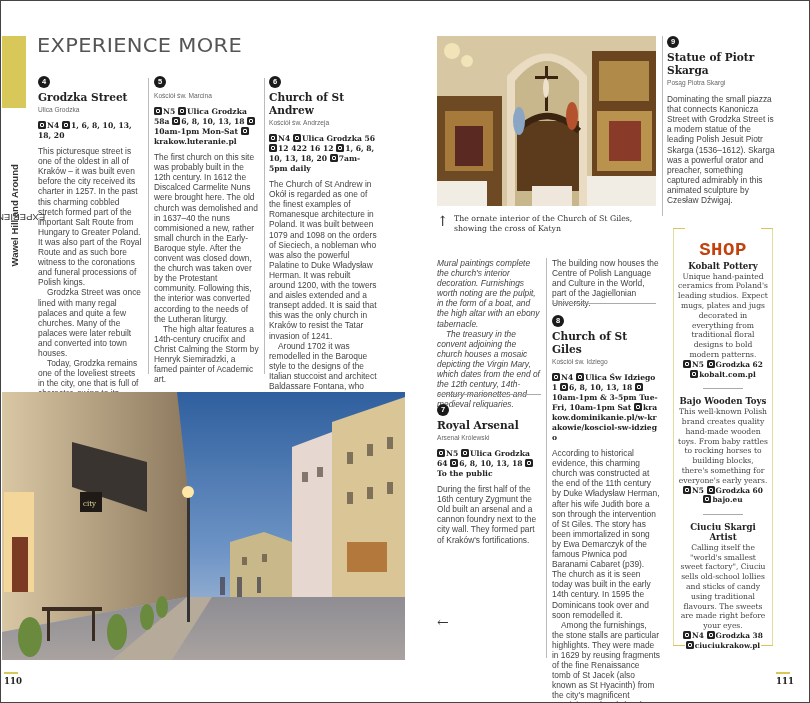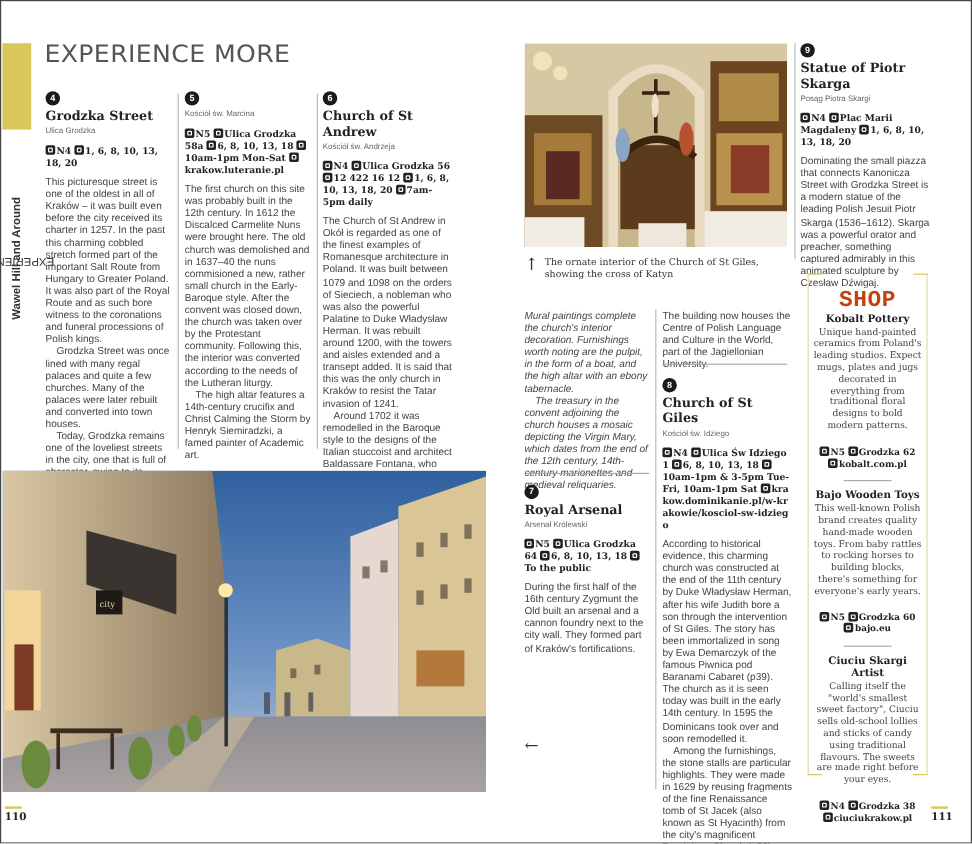--- a/index.html
+++ b/index.html
@@ -25,21 +25,21 @@
   .hline { position: absolute; height: 1px; background: #aaa; }
   .photo { position: absolute; overflow: hidden; }
   .cap { position: absolute; font-family: "DejaVu Serif", serif; font-size: 7.8px; line-height: 10px; color: #333; }
   .arrow { font-size: 14px; color: #333; line-height: 14px; }
   .shop { position: absolute; left: 673px; top: 228px; width: 100px; height: 418px; border-left: 1px solid #e2dca0; border-right: 1px solid #e2dca0; }
   .shop::before, .shop::after { content: ""; position: absolute; left: -1px; right: -1px; height: 1px; background: linear-gradient(90deg, #d8c85a 0 12%, transparent 12% 88%, #d8c85a 88% 100%); }
   .shop::before { top: 0; } .shop::after { bottom: 0; }
   .shop-inner { position: absolute; left: 4px; right: 4px; top: 18px; text-align: center; font-family: "DejaVu Serif", serif; font-size: 7.6px; line-height: 9.8px; color: #444; }
   .shop-title { font-family: Liberation Mono, monospace; font-weight: bold; font-size: 19px; color: #c2410c; letter-spacing: 0.5px; margin-bottom: 6px; }
   .shop-name { font-weight: bold; font-size: 8.6px; color: #222; }
-  .shop-meta { font-weight: bold; font-size: 7.4px; color: #222; margin-top: 12px; }
+  .shop-meta { font-weight: bold; font-size: 7.4px; color: #222; margin-top: 0; }
   .shop-sep { width: 40px; height: 1px; background: #aaa; margin: 9px auto 8px; }
   .pagenum { position: absolute; font-family: "DejaVu Serif", serif; font-size: 8.6px; font-weight: bold; color: #222; }
   .pagenum::before { content: ""; position: absolute; left: 0; top: -4px; width: 14px; height: 2px; background: #d8c85a; }
 </style>
 </head>
 <body>
 
 <div class="frame"></div>
 
 <div class="abs tab"></div>
@@ -245,25 +245,20 @@
     <p>Among the furnishings, the stone stalls are particular highlights. They were made in 1629 by reusing fragments of the fine Renaissance tomb of St Jacek (also known as St Hyacinth) from the city's magnificent Dominican Church (p80).</p>
   </div>
 </div>
 
 <div class="vline" style="left:662px; top:36px; height:180px;"></div>
 
 <div class="col" style="left:667px; top:36px; width:108px;">
   <div class="num">9</div>
   <div class="h">Statue of Piotr Skarga</div>
   <div class="sub">Posąg Piotra Skargi</div>
-  <div class="info">
-    <span class="ic"></span><span>N4</span>
-    <span class="ic"></span><span>Plac Marii Magdaleny</span>
-    <span class="ic"></span><span>1, 6, 8, 10, 13, 18, 20</span>
-  </div>
   <div class="body">
     <p>Dominating the small piazza that connects Kanonicza Street with Grodzka Street is a modern statue of the leading Polish Jesuit Piotr Skarga (1536–1612). Skarga was a powerful orator and preacher, something captured admirably in this animated sculpture by Czesław Dźwigaj.</p>
   </div>
 </div>
 
 <div class="shop">
   <div class="shop-inner">
     <div class="shop-title">SHOP</div>
 
     <div>

